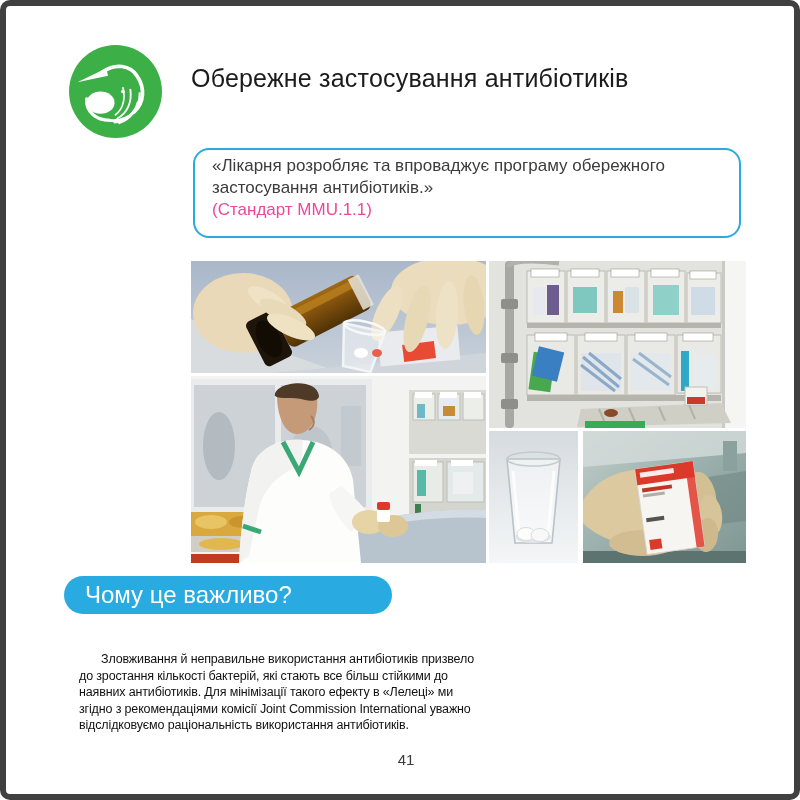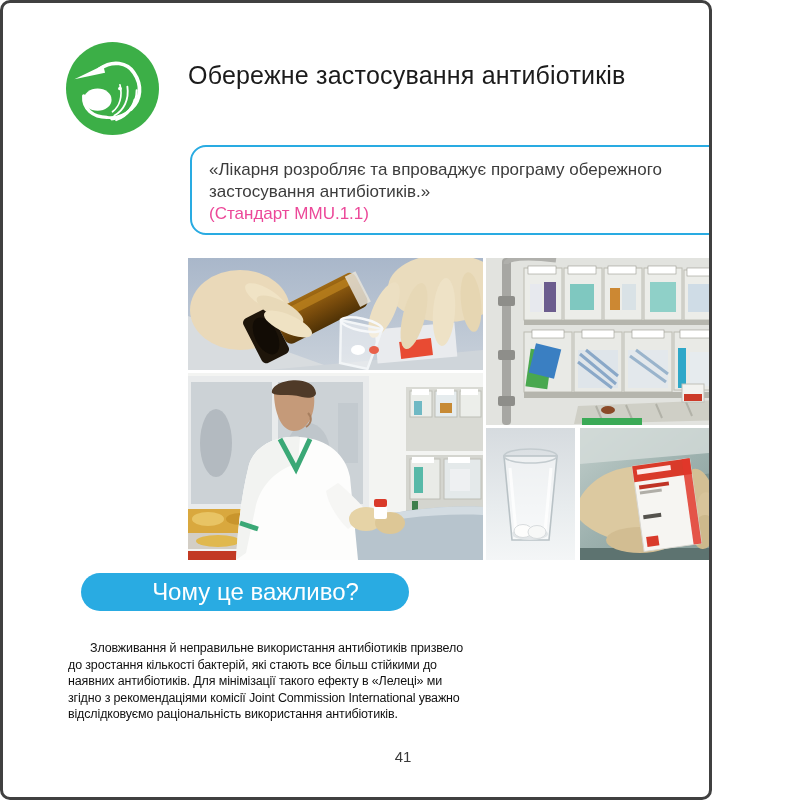--- a/index.html
+++ b/index.html
@@ -1,50 +1,50 @@
 <!DOCTYPE html>
 <html><head>
 <meta charset="utf-8">
 <style>
   html,body{margin:0;padding:0;background:#ffffff;}
   body{font-family:"Liberation Sans","DejaVu Sans",sans-serif;}
-  .page{position:relative;width:712px;height:800px;background:#fff;overflow:hidden;
-        border:3px solid #404040;border-radius:10px;box-sizing:border-box;}
+  .page{position:relative;width:800px;height:800px;background:#fff;overflow:hidden;
+        border:6px solid #404040;border-radius:10px;box-sizing:border-box;}
 
   
   .logo-wrap{position:absolute;left:63px;top:39px;width:93px;height:93px;}
   .page-title{position:absolute;left:185px;top:58px;width:560px;
               font-size:25px;letter-spacing:.2px;color:#1b1b1b;}
 
   
   .quote-bubble{position:absolute;left:187px;top:142px;width:548px;height:90px;
                 box-sizing:border-box;border:2px solid #29abe2;border-radius:16px;
-                padding:12px 34px 0 17px;}
+                padding:5px 34px 0 17px;}
   .quote-text{font-size:17px;line-height:22px;color:#3c3c3c;margin:0;}
   .quote-standard{font-size:17px;line-height:22px;color:#ec4899;margin:0;}
 
   
   .collage{position:absolute;left:185px;top:255px;width:555px;height:302px;}
   .ph{position:absolute;overflow:hidden;}
   .ph svg{display:block;}
   .ph-1{left:0;top:0;width:295px;height:112px;}
   .ph-2{left:0;top:115px;width:295px;height:187px;}
   .ph-3{left:298px;top:0;width:257px;height:167px;}
   .ph-4{left:298px;top:170px;width:89px;height:132px;}
   .ph-5{left:392px;top:170px;width:163px;height:132px;}
 
   
-  .section-banner{position:absolute;left:78px;top:570px;width:328px;height:38px;
+  .section-banner{position:absolute;left:58px;top:570px;width:328px;height:38px;
                   background:#29abe2;border-radius:19px;color:#fff;
-                  font-size:24px;line-height:37px;padding-left:21px;box-sizing:border-box;text-align:center;}
+                  font-size:24px;line-height:37px;padding-left:21px;box-sizing:border-box;}
 
   
   .body-text{position:absolute;left:57px;top:629px;width:396px;
              font-size:12.5px;line-height:16.5px;letter-spacing:-.15px;color:#111;
-             text-indent:22px;margin:8px;}
+             text-indent:22px;margin:16px;}
 
   
   .page-number{position:absolute;left:0;top:745px;width:800px;text-align:center;
                font-size:15px;color:#3a3a3a;}
 </style>
 </head>
 <body>
 
 <div class="page">
 

